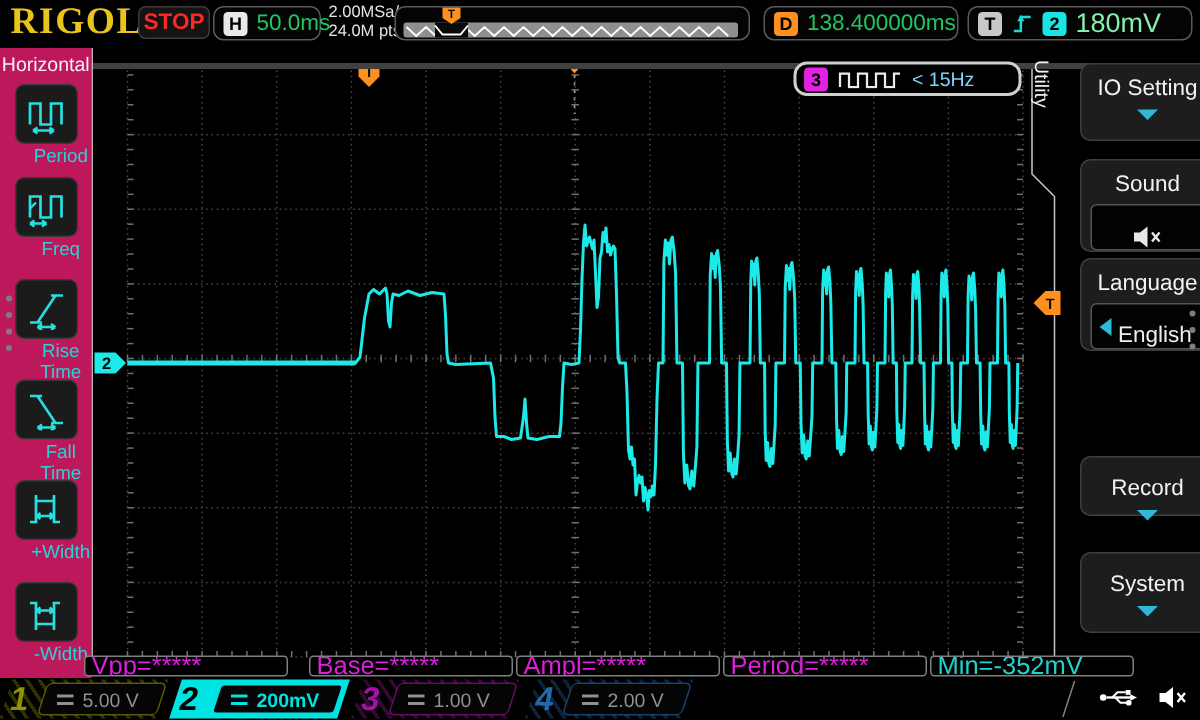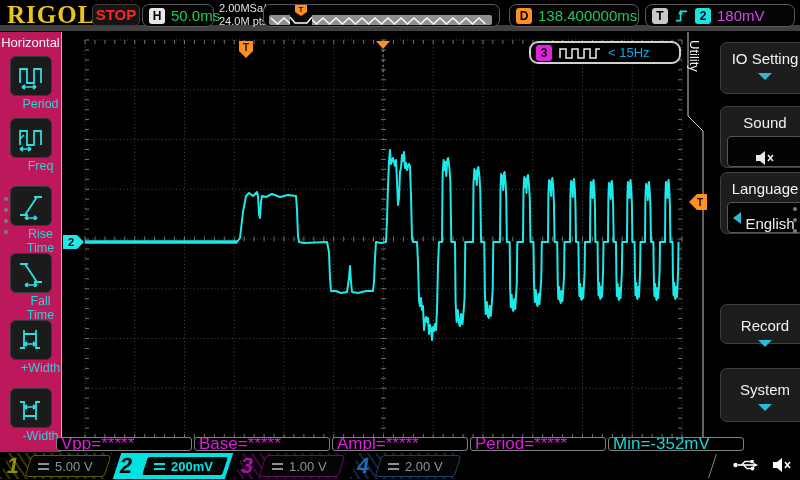--- a/index.html
+++ b/index.html
@@ -2,37 +2,37 @@
 <html><head>
 <meta charset="utf-8">
 <style>
   html,body{margin:0;padding:0;background:#000;}
   #screen{position:relative;width:800px;height:480px;background:#000;overflow:hidden;
           font-family:"Liberation Sans",sans-serif;color:#e8e8e8;}
   #screen *{box-sizing:border-box;}
   .abs{position:absolute;}
 
   
-  .topbar{position:absolute;left:0;top:0;width:800px;height:31px;background:#000;border-bottom:6px solid #404040;}
+  .topbar{position:absolute;left:0;top:0;width:800px;height:46px;background:#000;border-bottom:4px solid #404040;}
   .logo{position:absolute;left:7px;top:1px;font-family:"Liberation Serif",serif;font-weight:bold;
         font-size:25px;color:#e9c41c;letter-spacing:1px;}
   .stopbtn{position:absolute;left:92px;top:4px;width:48px;height:22px;background:#141414;
            border:1px solid #3c3c3c;border-radius:5px;color:#ff2626;font-weight:bold;font-size:15px;
            text-align:center;line-height:20px;}
   .tbox{position:absolute;top:4px;height:23px;background:#040404;border:1px solid #5a5a5a;
         border-radius:7px;display:flex;align-items:center;gap:6px;padding:0 6px;}
   .chip{display:inline-block;min-width:16px;height:16px;border-radius:3px;color:#000;font-weight:bold;
         font-size:12px;text-align:center;line-height:16px;padding:0 1px;}
   .hbox{left:142px;width:72px;}
   .srate{position:absolute;left:219px;top:2px;font-size:11px;line-height:13px;color:#e3e3e3;}
   .posbar{left:263px;width:237px;padding:0;}
   .dbox{left:509px;width:130px;}
   .tribox{left:645px;width:150px;}
   .val-white{font-size:15px;color:#22c55e;}
-  .val-cyan{font-size:15px;color:#d946ef;}
+  .val-cyan{font-size:18px;color:#86efac;}
 
   
   .leftbar{position:absolute;left:0;top:32px;width:61px;height:420px;background:#be185d;}
   .lline{position:absolute;left:61px;top:32px;width:1px;height:415px;background:#b8b8b8;}
   .ltitle{position:absolute;left:0;top:3px;width:61px;text-align:center;font-size:13px;color:#f2f2f2;}
   .lbtn{position:absolute;left:0;width:61px;text-align:center;}
   .libox{margin:0 auto;width:42px;height:40px;background:#1b1b1b;border:1px solid #383838;border-radius:6px;
          display:flex;align-items:center;justify-content:center;}
   .llabel{display:block;margin-top:1px;font-size:12.5px;color:#27d3d3;margin-left:20px;}
   .dotcol{position:absolute;width:4px;}
@@ -46,21 +46,21 @@
             border-top:7px solid #2fb9d8;margin:6px auto 0 auto;}
   .innerbox{margin:5px auto 0 auto;width:76px;height:31px;background:#030303;border:1px solid #555;
             border-radius:4px;display:flex;align-items:flex-end;justify-content:center;gap:6px;position:relative;}
   .tri-left{width:0;height:0;border-top:6px solid transparent;border-bottom:6px solid transparent;
             border-right:8px solid #2fb9d8;position:absolute;left:5px;top:9px;}
   .lang-val{font-size:15px;color:#eee;}
 
   
   .freqbox{position:absolute;left:529px;top:41px;width:152px;height:23px;background:#000;
            border:2px solid #d0d0d0;border-radius:9px;display:flex;align-items:center;gap:6px;padding:0 5px;}
-  .freqval{font-size:13px;color:#0ea5e9;}
+  .freqval{font-size:13px;color:#7dd3fc;}
 
   
   .measrow{position:absolute;left:56px;top:437px;display:flex;gap:2px;}
   .meas-box{width:136px;height:14px;background:#000;border:1px solid #808080;border-radius:3px;
             font-size:17px;line-height:12px;padding-left:4px;overflow:hidden;}
 
   
   .chbar{position:absolute;left:0;top:452px;width:800px;height:28px;background:#000;}
   .ch-slot{position:absolute;top:0;height:28px;width:112px;}
   .ch-bg{position:absolute;left:4px;right:4px;top:1px;bottom:1px;transform:skewX(-18deg);}
@@ -578,21 +578,21 @@
   </div>
 
   <div class="dotcol" style="left:793px;top:207px;">
     <div class="dot"></div>
       <div class="dot"></div>
       <div class="dot"></div>
   </div>
 
   <div class="measrow">
     <div class="meas-box" style="color: rgb(221, 30, 221);">Vpp=*****</div>
-    <div class="meas-box" style="color: rgb(221, 30, 221);">Base=*****</div>
+    <div class="meas-box" style="color: rgb(221, 30, 221); margin-left: 12px;">Base=*****</div>
     <div class="meas-box" style="color: rgb(221, 30, 221);">Ampl=*****</div>
     <div class="meas-box" style="color: rgb(221, 30, 221);">Period=*****</div>
     <div class="meas-box" style="color: rgb(31, 211, 211);">Min=-352mV</div>
   </div>
 
   <div class="chbar">
     <div class="ch-slot" style="left:0;">
       <div class="ch-bg" style="background: repeating-linear-gradient(45deg, rgba(176, 176, 0, 0.28) 0px, rgba(176, 176, 0, 0.28) 2px, transparent 2px, transparent 6px);"></div>
       <span class="ch-num" style="color: rgba(176, 176, 0, 0.8);">1</span>
       <div class="ch-chip" style="border-color: rgba(176, 176, 0, 0.5);">

